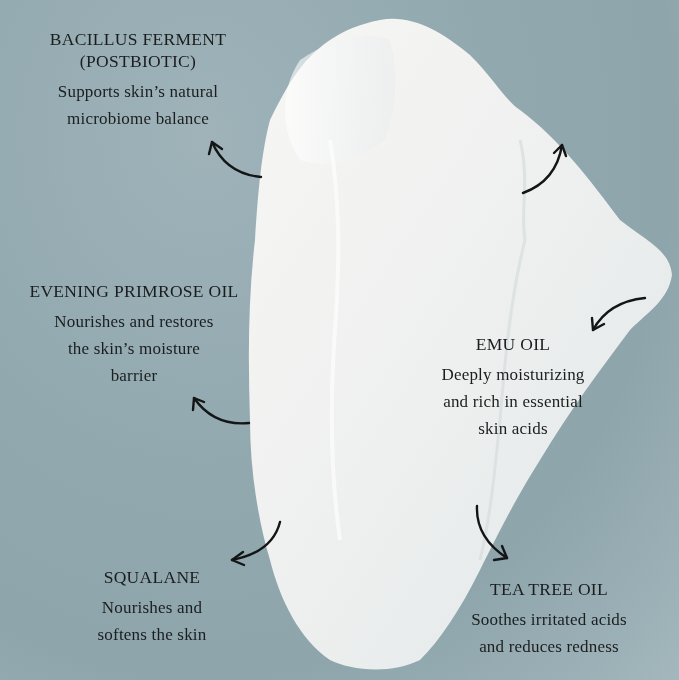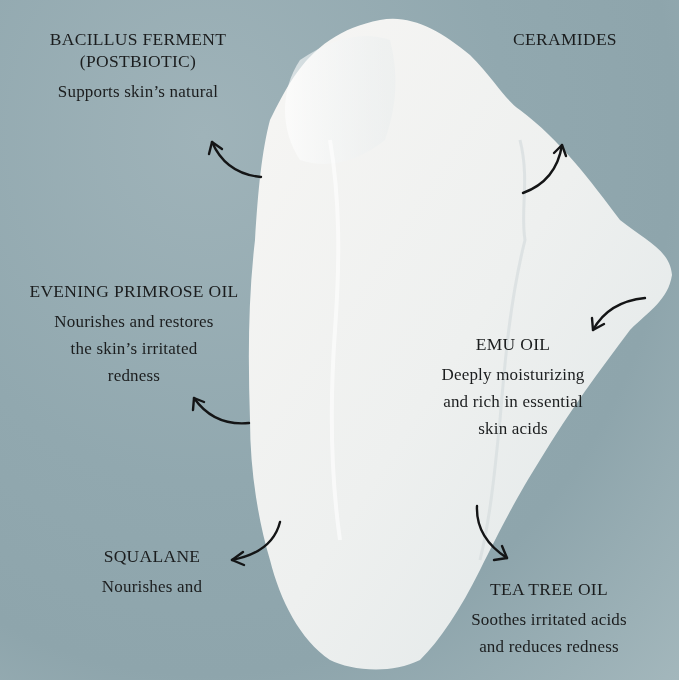--- a/index.html
+++ b/index.html
@@ -40,57 +40,56 @@
     <path d="M330 140 C340 200 340 260 335 330 C330 400 330 470 340 540" stroke="#ffffff" stroke-width="4" fill="none" opacity="0.6"></path>
   </svg>
 
   <div class="callout" style="left:18px; top:28px; width:240px;">
     <div class="title">
       <div>BACILLUS FERMENT</div>
       <div>(POSTBIOTIC)</div>
     </div>
     <div class="desc">
       <div>Supports skin’s natural</div>
+      <div>microbiome balance</div>
     </div>
   </div>
 
   <div class="callout" style="left:458px; top:28px; width:214px;">
-    <div class="title">
-      <div>CERAMIDES</div>
-    </div>
   </div>
 
   <div class="callout" style="left:6px; top:280px; width:256px;text-align:center;">
     <div class="title">
       <div>EVENING PRIMROSE OIL</div>
     </div>
     <div class="desc">
       <div>Nourishes and restores</div>
-      <div>the skin’s irritated</div>
-      <div>redness</div>
+      <div>the skin’s moisture</div>
+      <div>barrier</div>
     </div>
   </div>
 
   <div class="callout" style="left:406px; top:333px; width:214px;">
     <div class="title">
       <div>EMU OIL</div>
     </div>
     <div class="desc">
       <div>Deeply moisturizing</div>
       <div>and rich in essential</div>
       <div>skin acids</div>
     </div>
   </div>
 
-  <div class="callout" style="left:62px; top:545px; width:180px;">
+  <div class="callout" style="left:62px; top:566px; width:180px;">
     <div class="title">
       <div>SQUALANE</div>
     </div>
     <div class="desc">
       <div>Nourishes and</div>
+      <div>softens the skin</div>
     </div>
   </div>
 
   <div class="callout" style="left:436px; top:578px; width:226px;">
     <div class="title">
       <div>TEA TREE OIL</div>
     </div>
     <div class="desc">
       <div>Soothes irritated acids</div>
       <div>and reduces redness</div>

